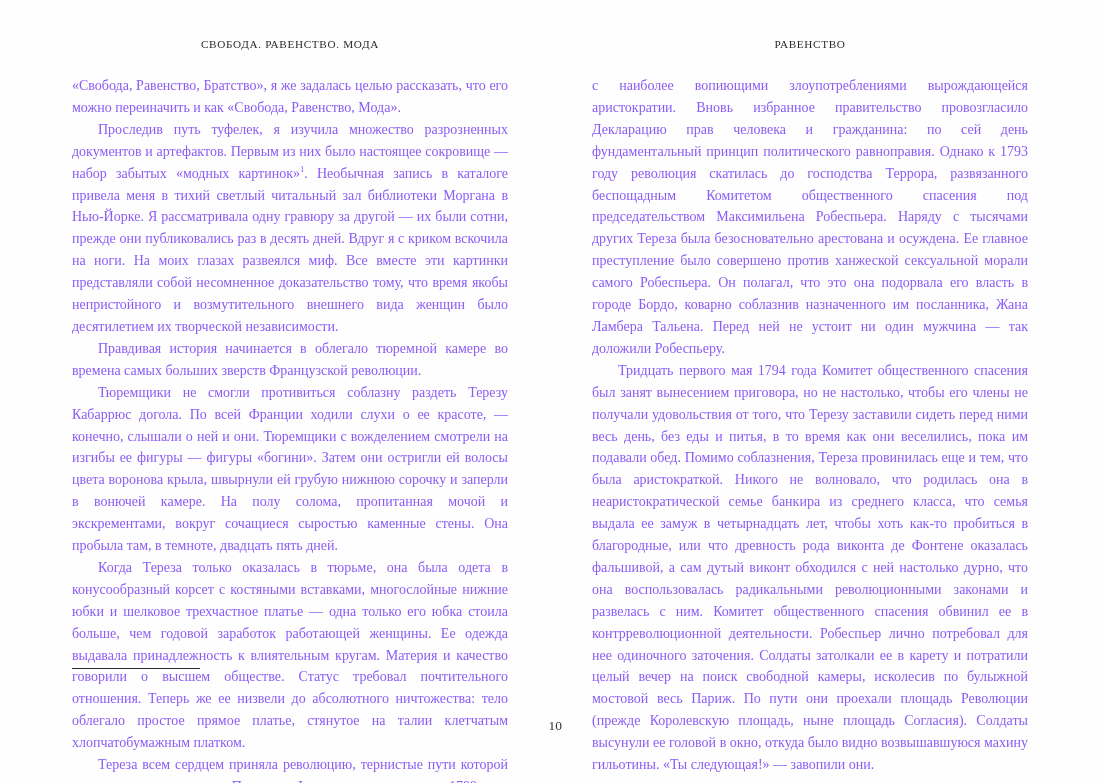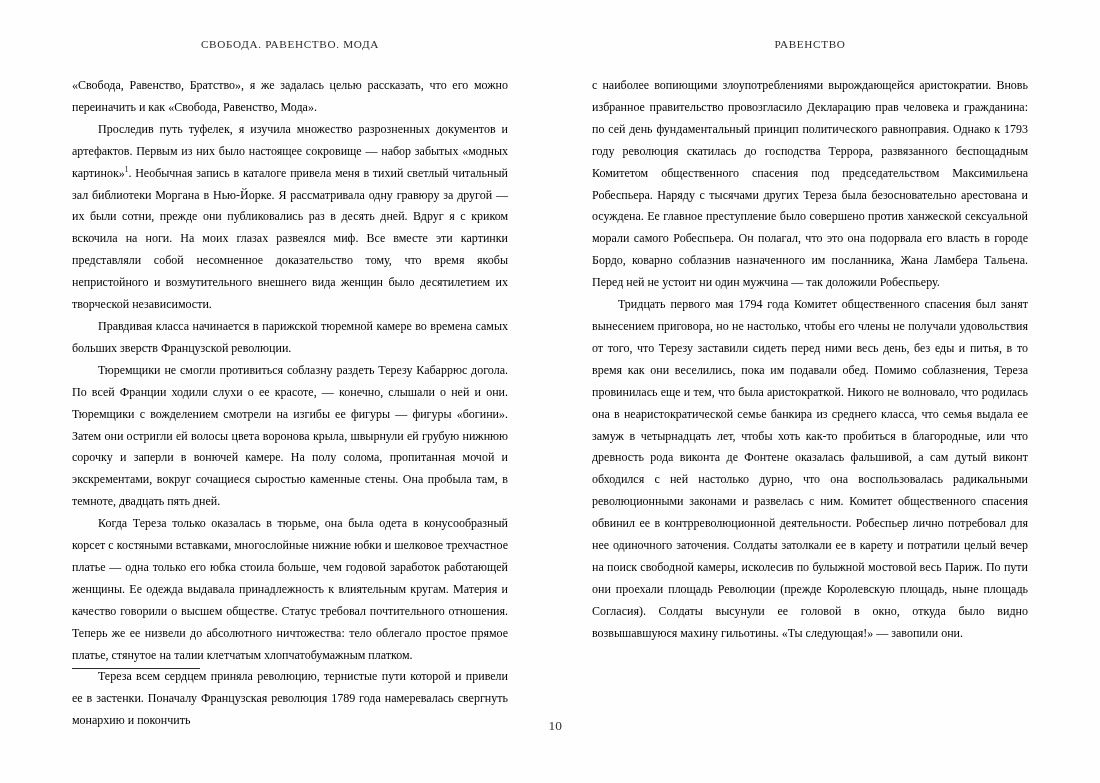--- a/index.html
+++ b/index.html
@@ -44,27 +44,27 @@
     line-height: 16px;
     white-space: nowrap;
   }
 
   .text-block {
     margin-top: 23px;
   }
 
   p.body-par {
     margin: 0;
-    font-size: 12px;
+    font-size: 14px;
     line-height: 21.9px;
     text-align: justify;
     text-justify: inter-word;
     text-indent: 26px;
     hyphens: manual;
-    color: #000000;
+    color: #8b5cf6;
   }
   p.body-par.cont      { text-indent: 0; }
 
   .footnote-zone {
     position: absolute;
     left: 72px;
     right: 42px;
     top: 668px;
   }
 
@@ -113,21 +113,21 @@
 
   <div class="page page-left">
 
     <div class="running-head">СВОБОДА. РАВЕНСТВО. МОДА</div>
 
     <div class="text-block">
       <p class="body-par cont">«Свобода, Равенство, Братство», я же задалась целью рассказать, что его можно переиначить и как «Свобода, Равенство, Мода».</p>
 
       <p class="body-par"><span>Проследив путь туфелек, я изучила множество разрозненных документов и артефактов. Первым из них было настоящее сокровище — набор забытых «модных картинок»<span class="sup">1</span>. Необычная запись в каталоге привела меня в тихий светлый читальный зал библиотеки Моргана в Нью-Йорке. Я рассматривала одну гравюру за другой — их были сотни, прежде они публиковались раз в десять дней. Вдруг я с криком вскочила на ноги. На моих глазах развеялся миф. Все вместе эти картинки представляли собой несомненное доказательство тому, что время якобы непристойного и возмутительного внешнего вида женщин было десятилетием их творческой независимости.</span></p>
 
-      <p class="body-par">Правдивая класса начинается в парижской тюремной камере во времена самых больших зверств Французской революции.</p>
+      <p class="body-par">Правдивая история начинается в облегало тюремной камере во времена самых больших зверств Французской революции.</p>
 
       <p class="body-par">Тюремщики не смогли противиться соблазну раздеть Терезу Кабаррюс догола. По всей Франции ходили слухи о ее красоте, — конечно, слышали о ней и они. Тюремщики с вожделением смотрели на изгибы ее фигуры — фигуры «богини». Затем они остригли ей волосы цвета воронова крыла, швырнули ей грубую нижнюю сорочку и заперли в вонючей камере. На полу солома, пропитанная мочой и экскрементами, вокруг сочащиеся сыростью каменные стены. Она пробыла там, в темноте, двадцать пять дней.</p>
 
       <p class="body-par">Когда Тереза только оказалась в тюрьме, она была одета в конусообразный корсет с костяными вставками, многослойные нижние юбки и шелковое трехчастное платье — одна только его юбка стоила больше, чем годовой заработок работающей женщины. Ее одежда выдавала принадлежность к влиятельным кругам. Материя и качество говорили о высшем обществе. Статус требовал почтительного отношения. Теперь же ее низвели до абсолютного ничтожества: тело облегало простое прямое платье, стянутое на талии клетчатым хлопчатобумажным платком.</p>
 
       <p class="body-par">Тереза всем сердцем приняла революцию, тернистые пути которой и привели ее в застенки. Поначалу Французская революция 1789 года намеревалась свергнуть монархию и покончить</p>
     </div>
 
     <div class="footnote-zone">
       <div class="footnote-rule"></div>

